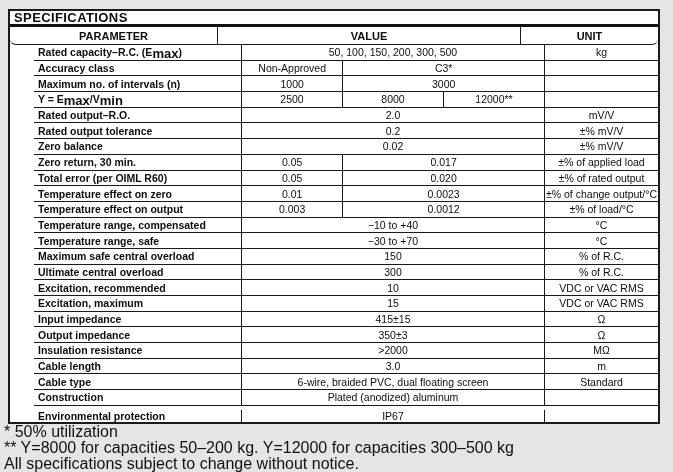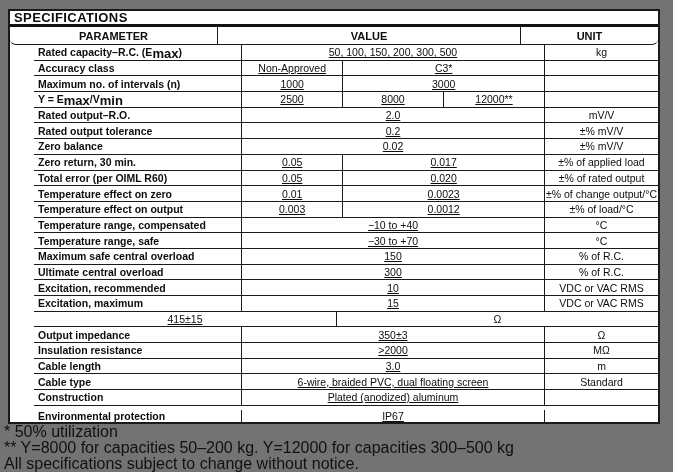--- a/index.html
+++ b/index.html
@@ -4,21 +4,21 @@
 <style>
   * { box-sizing: border-box; margin: 0; padding: 0; }
   html, body { background: #ffffff; }
   body {
     width: 673px; height: 472px;
     font-family: "Liberation Sans", sans-serif;
     color: #0d0d0d;
     position: relative;
     overflow: hidden;
   }
-  .page { position: absolute; inset: 0; background: #737373; }
+  .page { position: absolute; inset: 0; background: #e5e5e5; }
 
   .spec-table {
     position: absolute; left: 8px; top: 9px; width: 652px;
     border: 2px solid #1a1a1a;
     background: #ffffff;
   }
   .title-row {
     height: 16px;
     display: flex; align-items: center;
     padding-left: 4px;
@@ -43,21 +43,21 @@
   }
   .row:last-child { border-bottom: none; align-items: flex-end; }
   .cell { display: flex; align-items: center; overflow: hidden; white-space: nowrap; }
   .param {
     width: 208px; padding-left: 4px;
     font-weight: bold;
     border-right: 1.5px solid #1a1a1a;
   }
   .param sub { font-size: 13px; font-weight: bold; transform: translateY(1px); }
   .vwrap { width: 303px; display: flex; border-right: 1.5px solid #1a1a1a; }
-  .vcell { justify-content: center; text-decoration: underline; }
+  .vcell { justify-content: center; }
   .vcell + .vcell { border-left: 1px solid #1a1a1a; }
   .span1 { flex: 1 1 0; } .span2 { flex: 2 2 0; } .span3 { flex: 3 3 0; }
   .unit { flex: 1; justify-content: center; }
 
   .footnotes {
     position: absolute; left: 4px; top: 424px;
     font-size: 16px; line-height: 16px; color: #111;
   }
 </style>
 </head>
@@ -196,20 +196,21 @@
           <div class="cell unit">VDC or VAC RMS</div>
         </div>
         <div class="row">
           <div class="cell param">Excitation, maximum</div>
           <div class="vwrap">
             <div class="cell vcell span3">15</div>
           </div>
           <div class="cell unit">VDC or VAC RMS</div>
         </div>
         <div class="row">
+          <div class="cell param">Input impedance</div>
           <div class="vwrap">
             <div class="cell vcell span3">415±15</div>
           </div>
           <div class="cell unit">Ω</div>
         </div>
         <div class="row">
           <div class="cell param">Output impedance</div>
           <div class="vwrap">
             <div class="cell vcell span3">350±3</div>
           </div>

